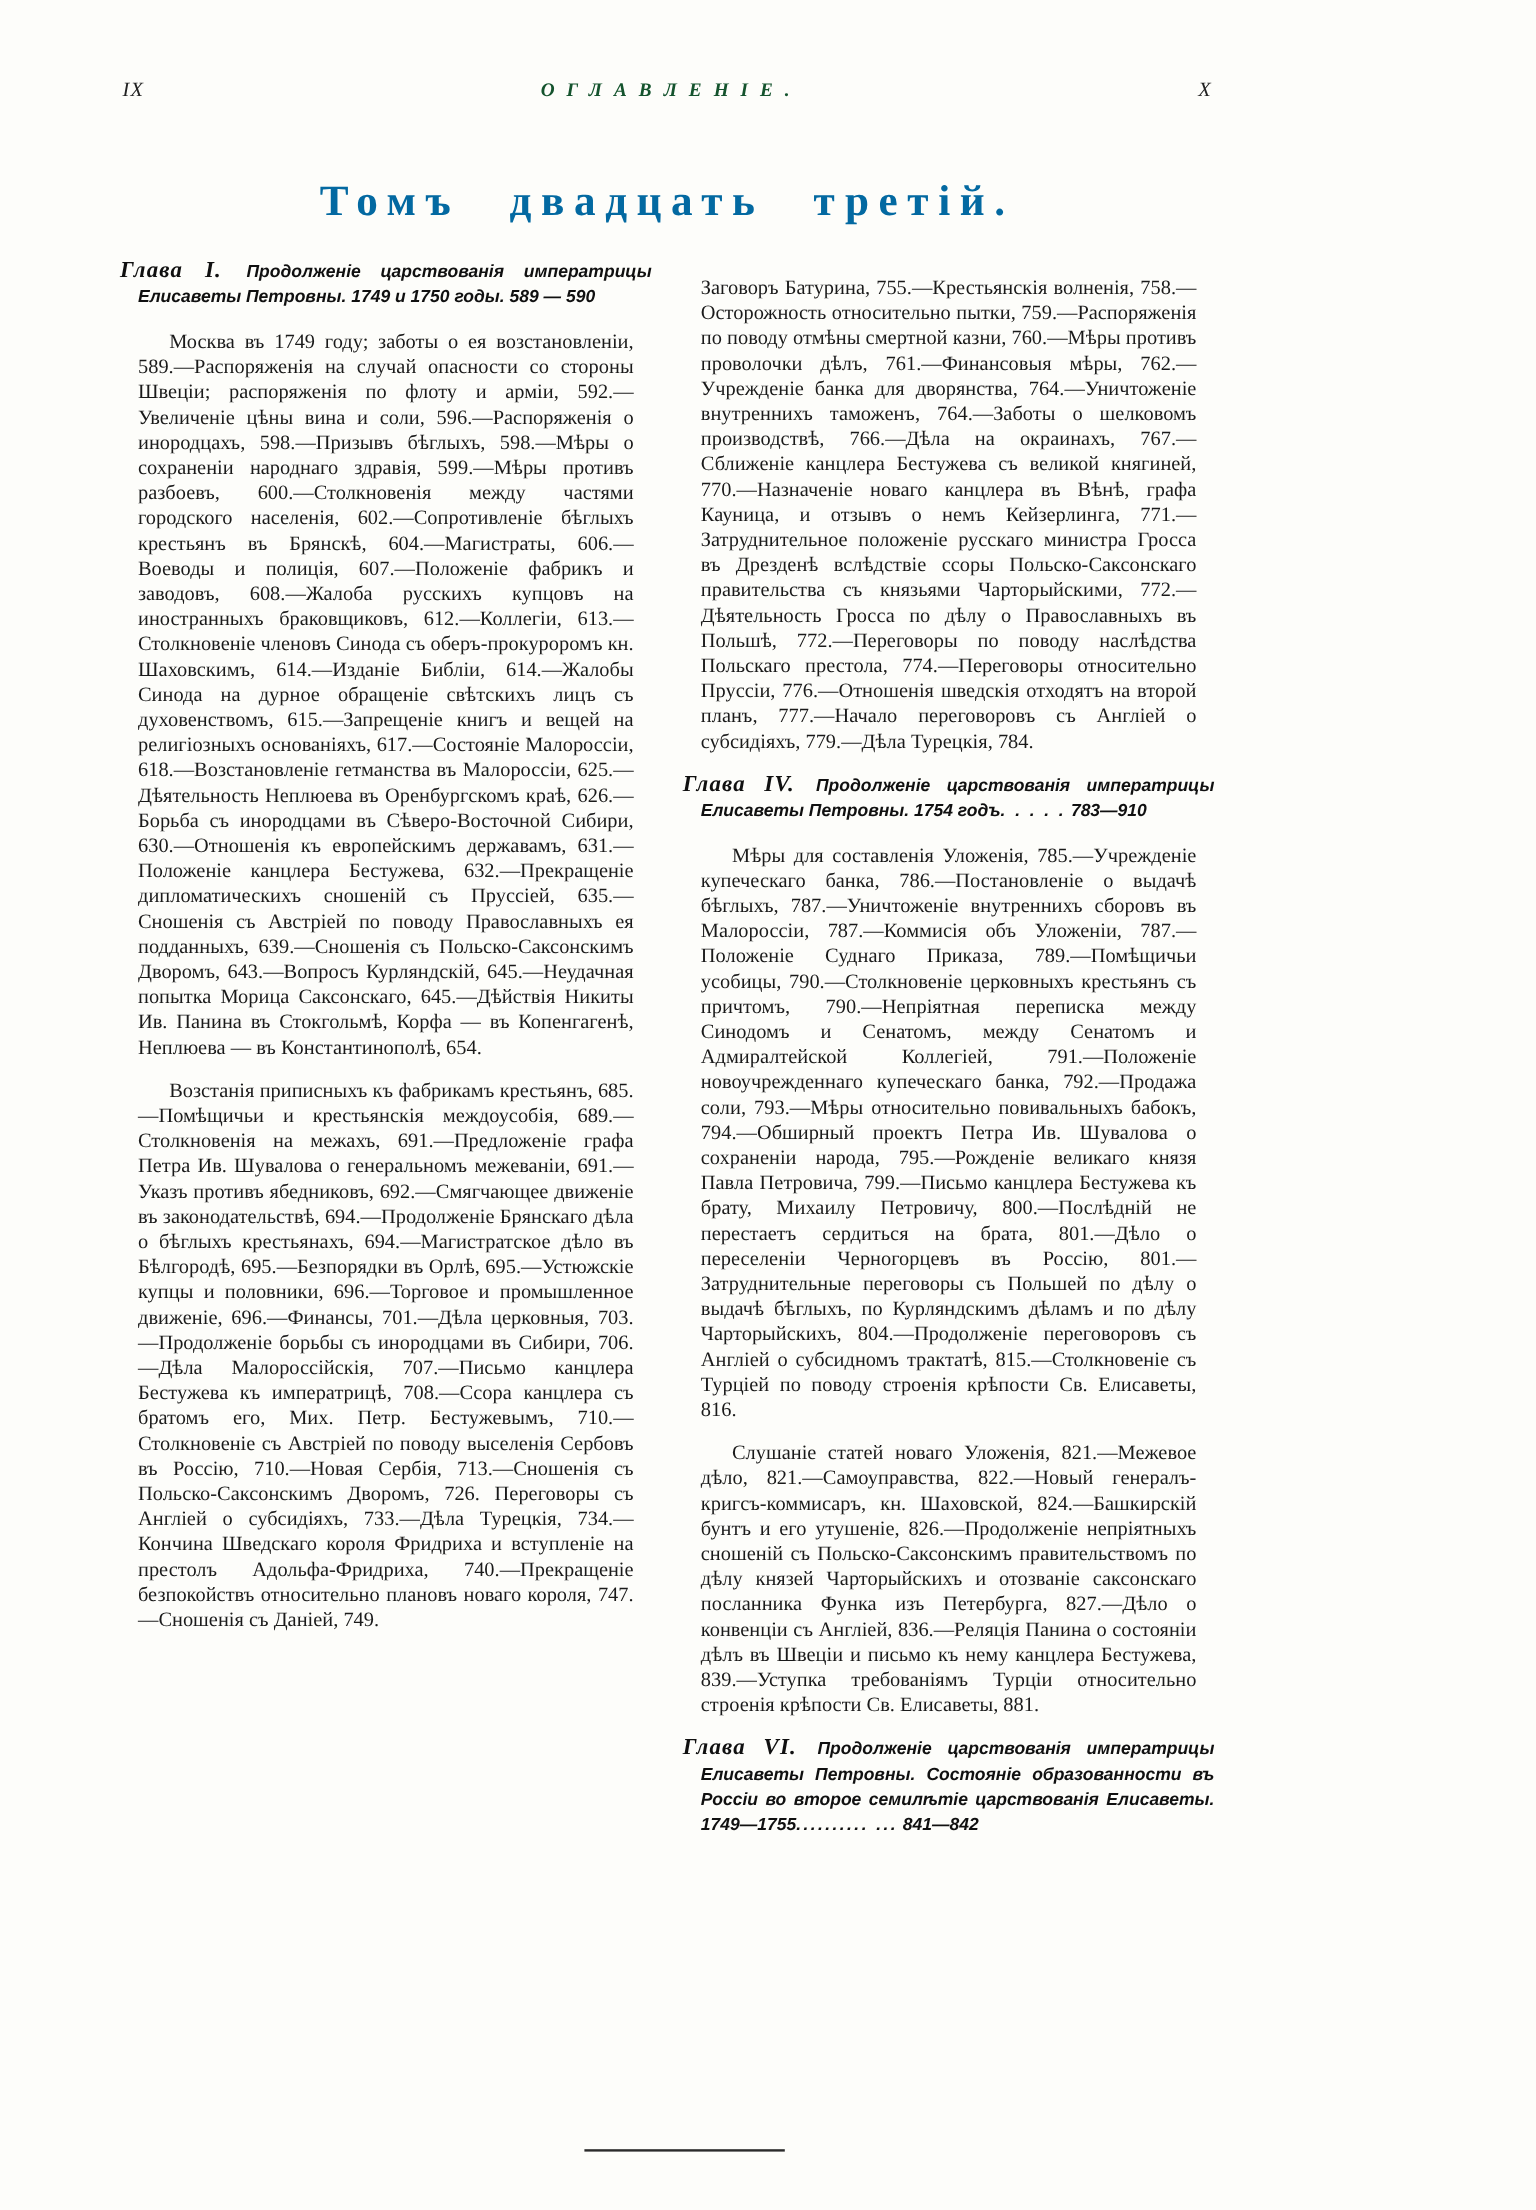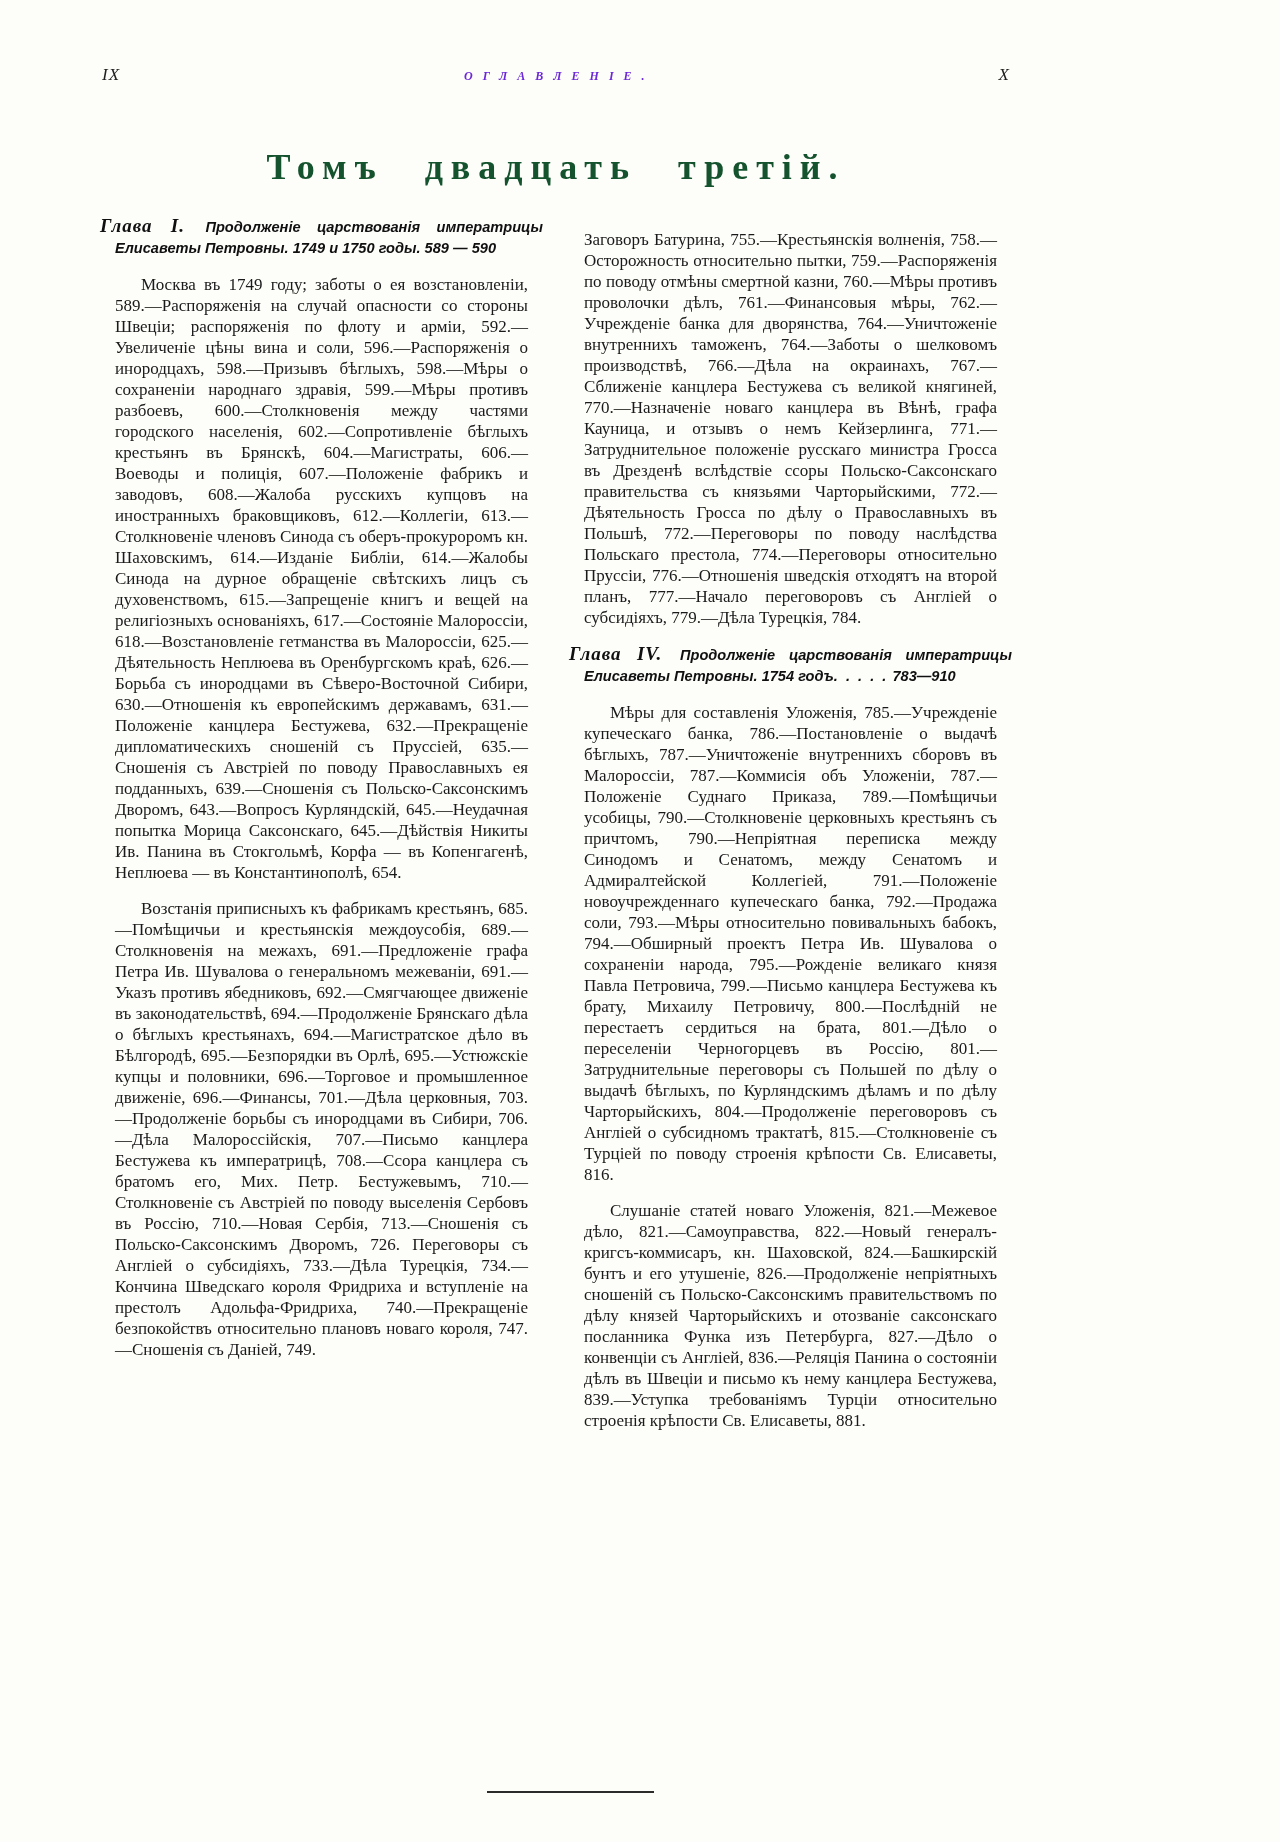--- a/index.html
+++ b/index.html
@@ -19,36 +19,36 @@
     width: 908px;
     display: flex;
     justify-content: space-between;
     align-items: baseline;
     font-size: 17px;
     color: #222;
     font-style: italic;
   }
   .folio { font-size: 17px; letter-spacing: 1px; }
   .running-title {
-    font-size: 12px;
+    font-size: 16px;
     letter-spacing: 10px;
     font-weight: 600;
-    color: #6d28d9;
+    color: #14532d;
   }
   .volume-title {
     position: absolute;
     top: 146px; left: 80px;
     width: 952px;
     margin: 0;
     text-align: center;
     font-size: 36px;
     font-weight: 700;
     letter-spacing: 8px;
     word-spacing: 24px;
-    color: #14532d;
+    color: #0369a1;
     font-family: "Liberation Serif", "DejaVu Serif", serif;
   }
   .columns {
     position: absolute;
     top: 214px; left: 100px;
     width: 912px;
     display: flex;
     gap: 26px;
   }
   .col { width: 443px; }
@@ -119,18 +119,19 @@
 
     <p class="body-para no-indent">Заговоръ Батурина, 755.—Крестьянскія волненія, 758.—Осторожность относительно пытки, 759.—Распоряженія по поводу отмѣны смертной казни, 760.—Мѣры противъ проволочки дѣлъ, 761.—Финансовыя мѣры, 762.—Учрежденіе банка для дворянства, 764.—Уничтоженіе внутреннихъ таможенъ, 764.—Заботы о шелковомъ производствѣ, 766.—Дѣла на окраинахъ, 767.—Сближеніе канцлера Бестужева съ великой княгиней, 770.—Назначеніе новаго канцлера въ Вѣнѣ, графа Кауница, и отзывъ о немъ Кейзерлинга, 771.—Затруднительное положеніе русскаго министра Гросса въ Дрезденѣ вслѣдствіе ссоры Польско-Саксонскаго правительства съ князьями Чарторыйскими, 772.—Дѣятельность Гросса по дѣлу о Православныхъ въ Польшѣ, 772.—Переговоры по поводу наслѣдства Польскаго престола, 774.—Переговоры относительно Пруссіи, 776.—Отношенія шведскія отходятъ на второй планъ, 777.—Начало переговоровъ съ Англіей о субсидіяхъ, 779.—Дѣла Турецкія, 784.</p>
 
     <p class="chapter-heading"><span class="chapter-label">Глава IV.</span> <span class="chapter-title">Продолженіе царствованія императрицы Елисаветы Петровны. 1754 годъ</span><span class="leader">. . . . .</span> <span class="chapter-pages">783—910</span></p>
 
     <p class="body-para">Мѣры для составленія Уложенія, 785.—Учрежденіе купеческаго банка, 786.—Постановленіе о выдачѣ бѣглыхъ, 787.—Уничтоженіе внутреннихъ сборовъ въ Малороссіи, 787.—Коммисія объ Уложеніи, 787.—Положеніе Суднаго Приказа, 789.—Помѣщичьи усобицы, 790.—Столкновеніе церковныхъ крестьянъ съ причтомъ, 790.—Непріятная переписка между Синодомъ и Сенатомъ, между Сенатомъ и Адмиралтейской Коллегіей, 791.—Положеніе новоучрежденнаго купеческаго банка, 792.—Продажа соли, 793.—Мѣры относительно повивальныхъ бабокъ, 794.—Обширный проектъ Петра Ив. Шувалова о сохраненіи народа, 795.—Рожденіе великаго князя Павла Петровича, 799.—Письмо канцлера Бестужева къ брату, Михаилу Петровичу, 800.—Послѣдній не перестаетъ сердиться на брата, 801.—Дѣло о переселеніи Черногорцевъ въ Россію, 801.—Затруднительные переговоры съ Польшей по дѣлу о выдачѣ бѣглыхъ, по Курляндскимъ дѣламъ и по дѣлу Чарторыйскихъ, 804.—Продолженіе переговоровъ съ Англіей о субсидномъ трактатѣ, 815.—Столкновеніе съ Турціей по поводу строенія крѣпости Св. Елисаветы, 816.</p>
 
 
     <p class="body-para">Слушаніе статей новаго Уложенія, 821.—Межевое дѣло, 821.—Самоуправства, 822.—Новый генералъ-кригсъ-коммисаръ, кн. Шаховской, 824.—Башкирскій бунтъ и его утушеніе, 826.—Продолженіе непріятныхъ сношеній съ Польско-Саксонскимъ правительствомъ по дѣлу князей Чарторыйскихъ и отозваніе саксонскаго посланника Функа изъ Петербурга, 827.—Дѣло о конвенціи съ Англіей, 836.—Реляція Панина о состояніи дѣлъ въ Швеціи и письмо къ нему канцлера Бестужева, 839.—Уступка требованіямъ Турціи относительно строенія крѣпости Св. Елисаветы, 881.</p>
 
+    <p class="chapter-heading"><span class="chapter-label">Глава VI.</span> <span class="chapter-title">Продолженіе царствованія императрицы Елисаветы Петровны. Состояніе образованности въ Россіи во второе семилѣтіе царствованія Елисаветы. 1749—1755</span><span class="leader">.......... ...</span> <span class="chapter-pages">841—842</span></p>
 
   </div>
 
 </div>
 
 <div class="footer-rule"></div>
 
 </body></html>

